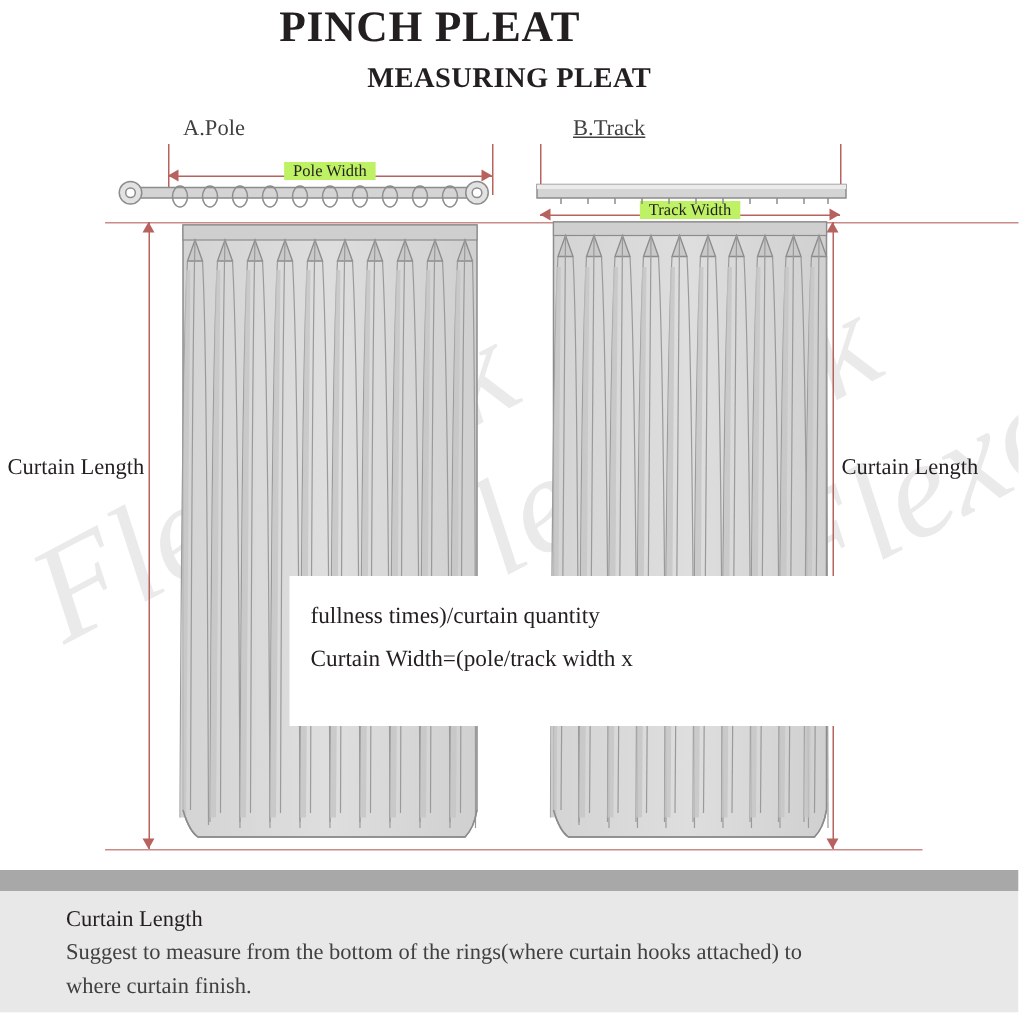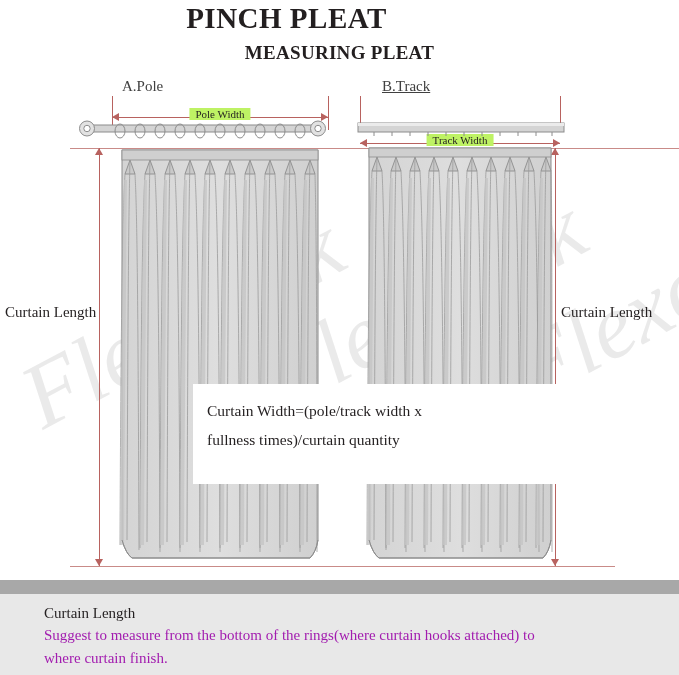--- a/index.html
+++ b/index.html
@@ -149,21 +149,21 @@
     position: absolute;
     left: 0; bottom: 0; width: 679px; height: 95px;
     background: #e8e8e8;
     border-top: 14px solid #a8a8a8;
     padding: 8px 28px 0 44px;
   }
   #footer .fl1 {
     font-size: 15px; line-height: 22px; color: #231f20;
   }
   #footer .fl2 {
-    font-size: 15px; line-height: 23px; color: #a21caf;
+    font-size: 15px; line-height: 23px; color: #404040;
   }
 
   
   .wm {
     position: absolute;
     font-family: "Liberation Serif", serif;
     font-style: italic;
     color: rgba(150,150,150,0.20);
     font-size: 92px;
     white-space: nowrap;
@@ -433,21 +433,21 @@
       <path d="M143 38 C142 140 141 300 140 405 L136 405 C137 300 138 140 140 38 Z"></path>
       <path d="M162 38 C161 140 160 300 159 405 L155 405 C156 300 157 140 159 38 Z"></path>
       <path d="M179 38 C178 140 177 300 176 405 L172 405 C173 300 174 140 176 38 Z"></path>
     </g>
 
     <path d="M5 400 Q9 414 15 418 L179 418 Q185 412 187 400" fill="none" stroke="#8c8c8c" stroke-width="1"></path>
   </svg>
 </div>
 
 <div id="formula">
+  <div>fullness times)/curtain quantity</div>
   <div>Curtain Width=(pole/track width x</div>
-  <div>fullness times)/curtain quantity</div>
 </div>
 
 <div id="footer">
   <div class="fl1">Curtain Length</div>
   <div class="fl2">Suggest to measure from the bottom of the rings(where curtain hooks attached) to</div>
   <div class="fl2">where curtain finish.</div>
 </div>
 
 </body></html>

